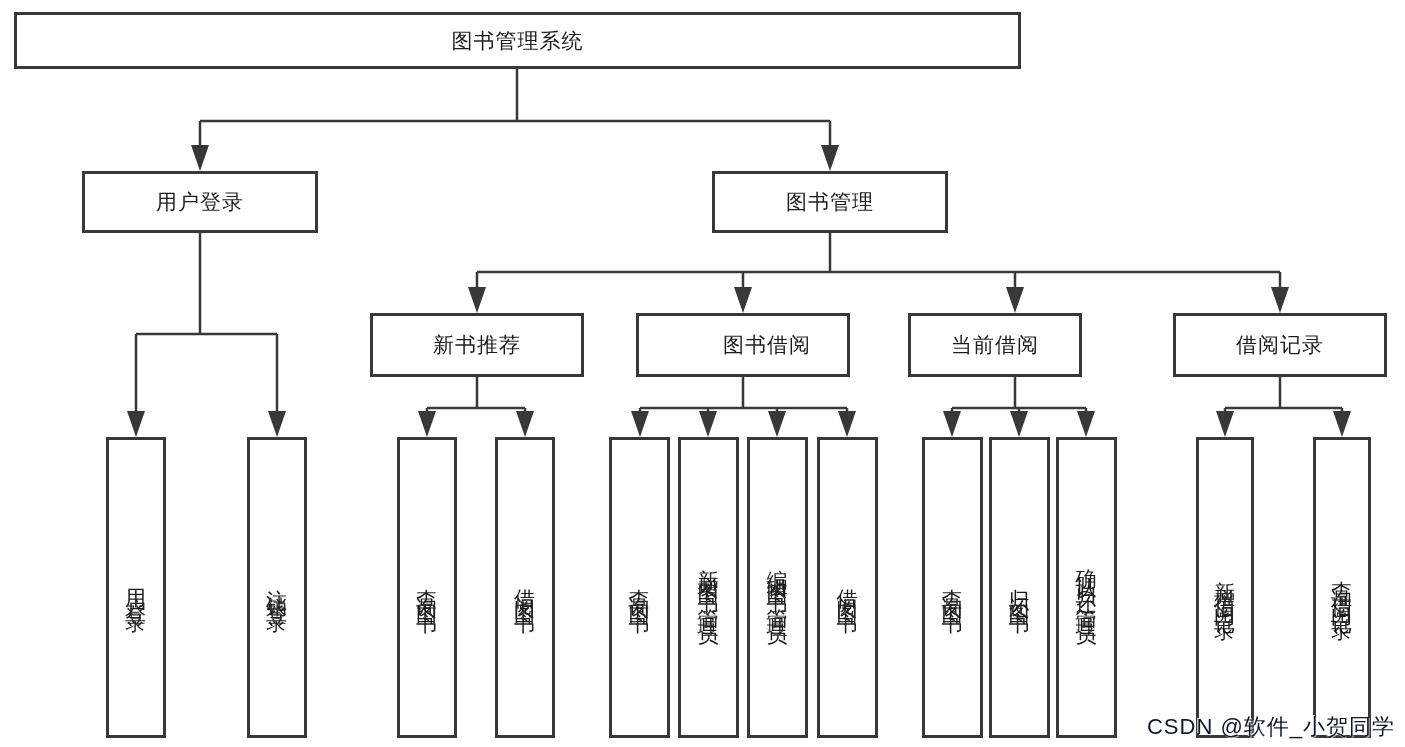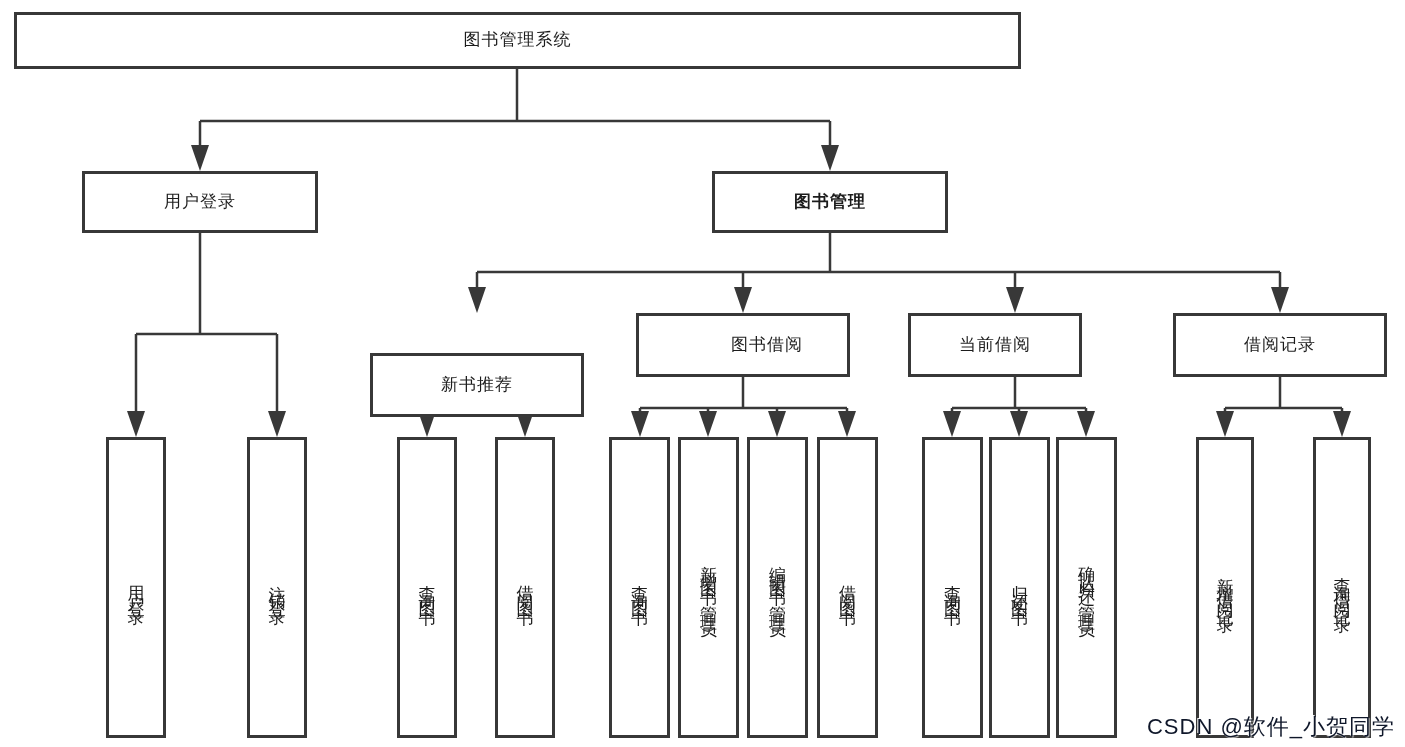--- a/index.html
+++ b/index.html
@@ -27,42 +27,42 @@
     height: 747px;
   }
   .node {
     position: absolute;
     box-sizing: border-box;
     background: #ffffff;
     border: 3px solid #383838;
     display: flex;
     align-items: center;
     justify-content: center;
-    font-size: 17px;
+    font-size: 21px;
     line-height: 1.2;
     color: #1c1c1c;
     letter-spacing: 1px;
     text-align: center;
     white-space: nowrap;
   }
   .leaf {
     top: 437px;
     height: 301px;
     writing-mode: vertical-rl;
     text-orientation: mixed;
     letter-spacing: 8px;
     line-height: 1;
     white-space: normal;
     padding: 4px 0;
   }
   
   #n-root          { left: 14px;   top: 12px;  width: 1007px; height: 57px; }
   #n-user-login    { left: 82px;   top: 171px; width: 236px;  height: 62px; }
-  #n-book-mgmt     { left: 712px;  top: 171px; width: 236px;  height: 62px; font-weight: bold; }
-  #n-new-book      { left: 370px;  top: 313px; width: 214px;  height: 64px; margin-top: 40px; }
+  #n-book-mgmt     { left: 712px;  top: 171px; width: 236px;  height: 62px; }
+  #n-new-book      { left: 370px;  top: 313px; width: 214px;  height: 64px; }
   #n-book-borrow   { left: 636px;  top: 313px; width: 214px;  height: 64px; padding-left: 48px; }
   #n-current-borrow{ left: 908px;  top: 313px; width: 174px;  height: 64px; }
   #n-borrow-records{ left: 1173px; top: 313px; width: 214px;  height: 64px; }
   #lf-a1 { left: 106px;  width: 60px; }
   #lf-a2 { left: 247px;  width: 60px; }
   #lf-b1 { left: 397px;  width: 60px; }
   #lf-b2 { left: 495px;  width: 60px; }
   #lf-c1 { left: 609px;  width: 61px; }
   #lf-c2 { left: 678px;  width: 61px; }
   #lf-c3 { left: 747px;  width: 61px; }

